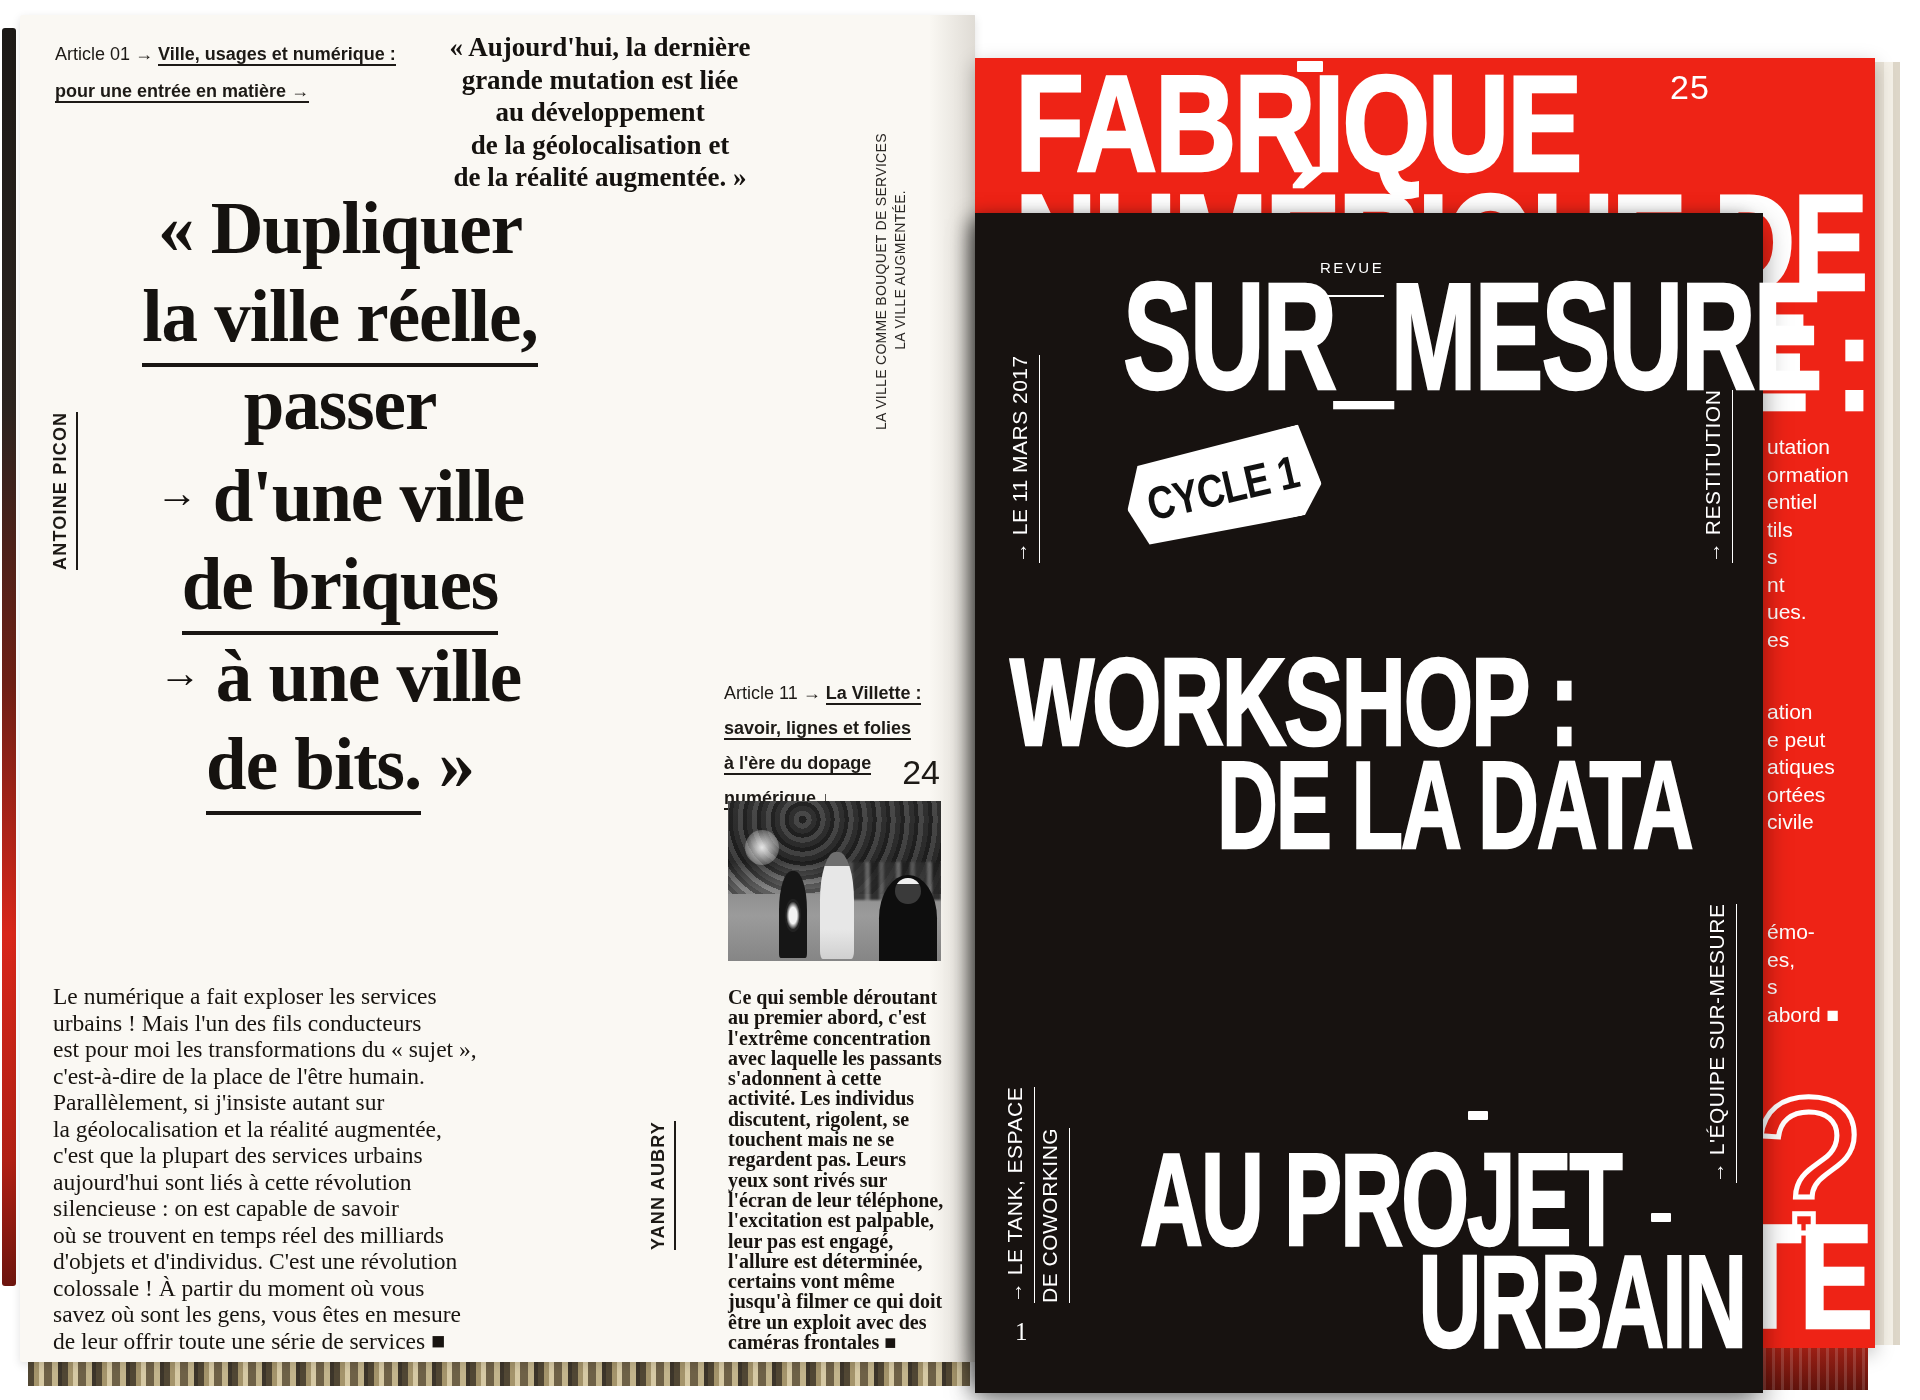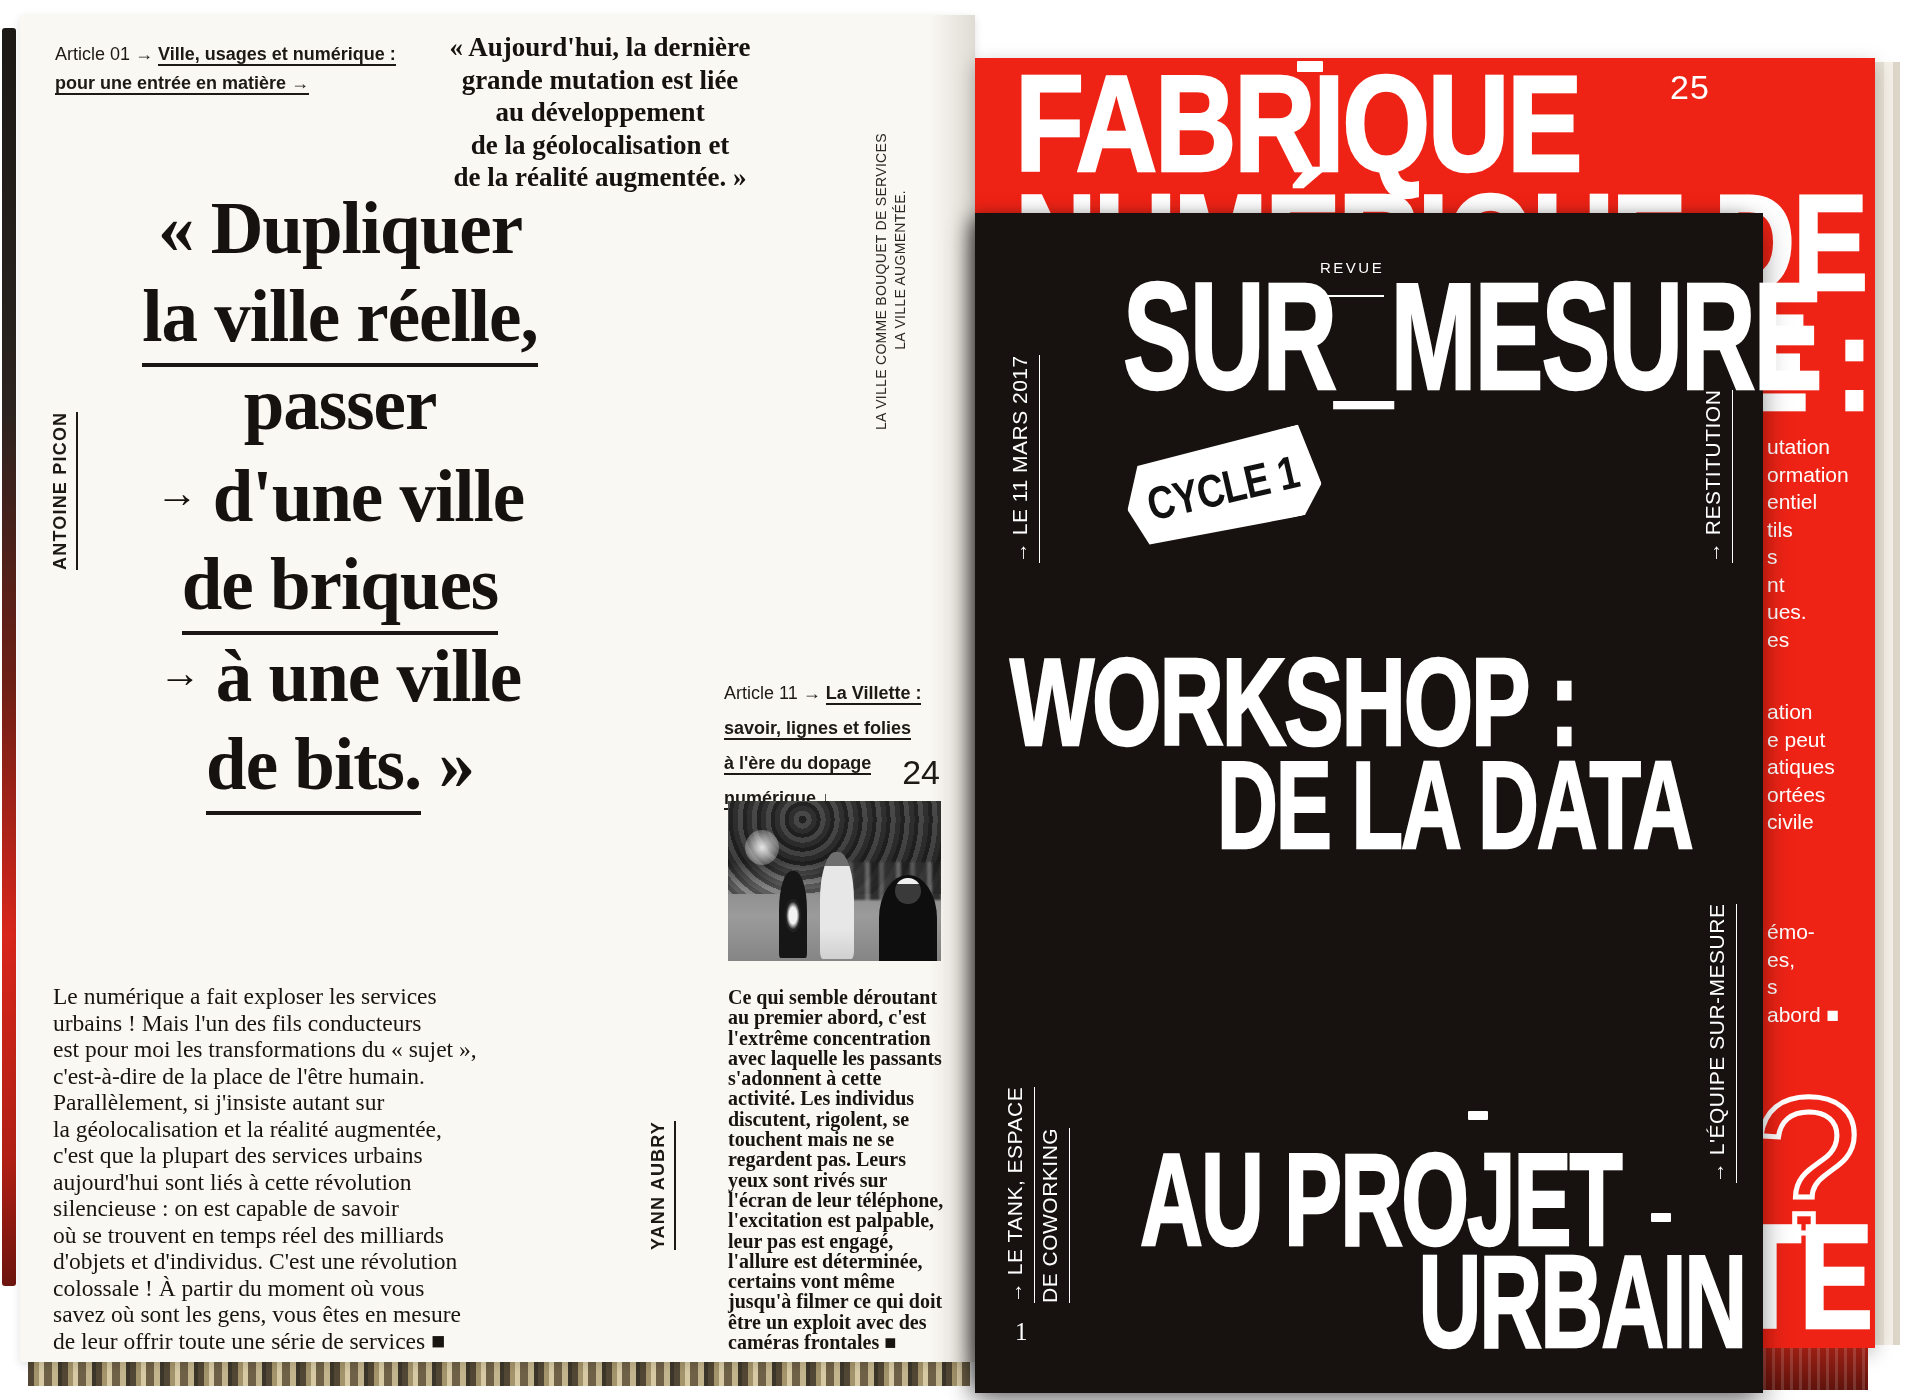--- a/index.html
+++ b/index.html
@@ -115,21 +115,21 @@
 <div id="canvas">
 
   <div class="abs" id="spine-sliver"></div>
 
   <div class="abs" id="page-edge-band"></div>
 
   <div class="abs" id="left-page">
 
     <div class="abs lbl sans" style="left:35px;top:25px;">
       <div><span>Article 01 → </span><b class="u">Ville, usages et numérique :</b></div>
-      <div style="margin-top:0;"><b class="u">pour une entrée en matière →</b></div>
+      <div style="margin-top:8px;"><b class="u">pour une entrée en matière →</b></div>
     </div>
 
     <div class="abs serif pre" id="top-quote">« Aujourd'hui, la dernière
 grande mutation est liée
 au développement
 de la géolocalisation et
 de la réalité augmentée. »</div>
 
     <div class="abs serif" id="big-quote">
       <div class="bq-line"><span>« </span><span>Dupliquer</span></div>

